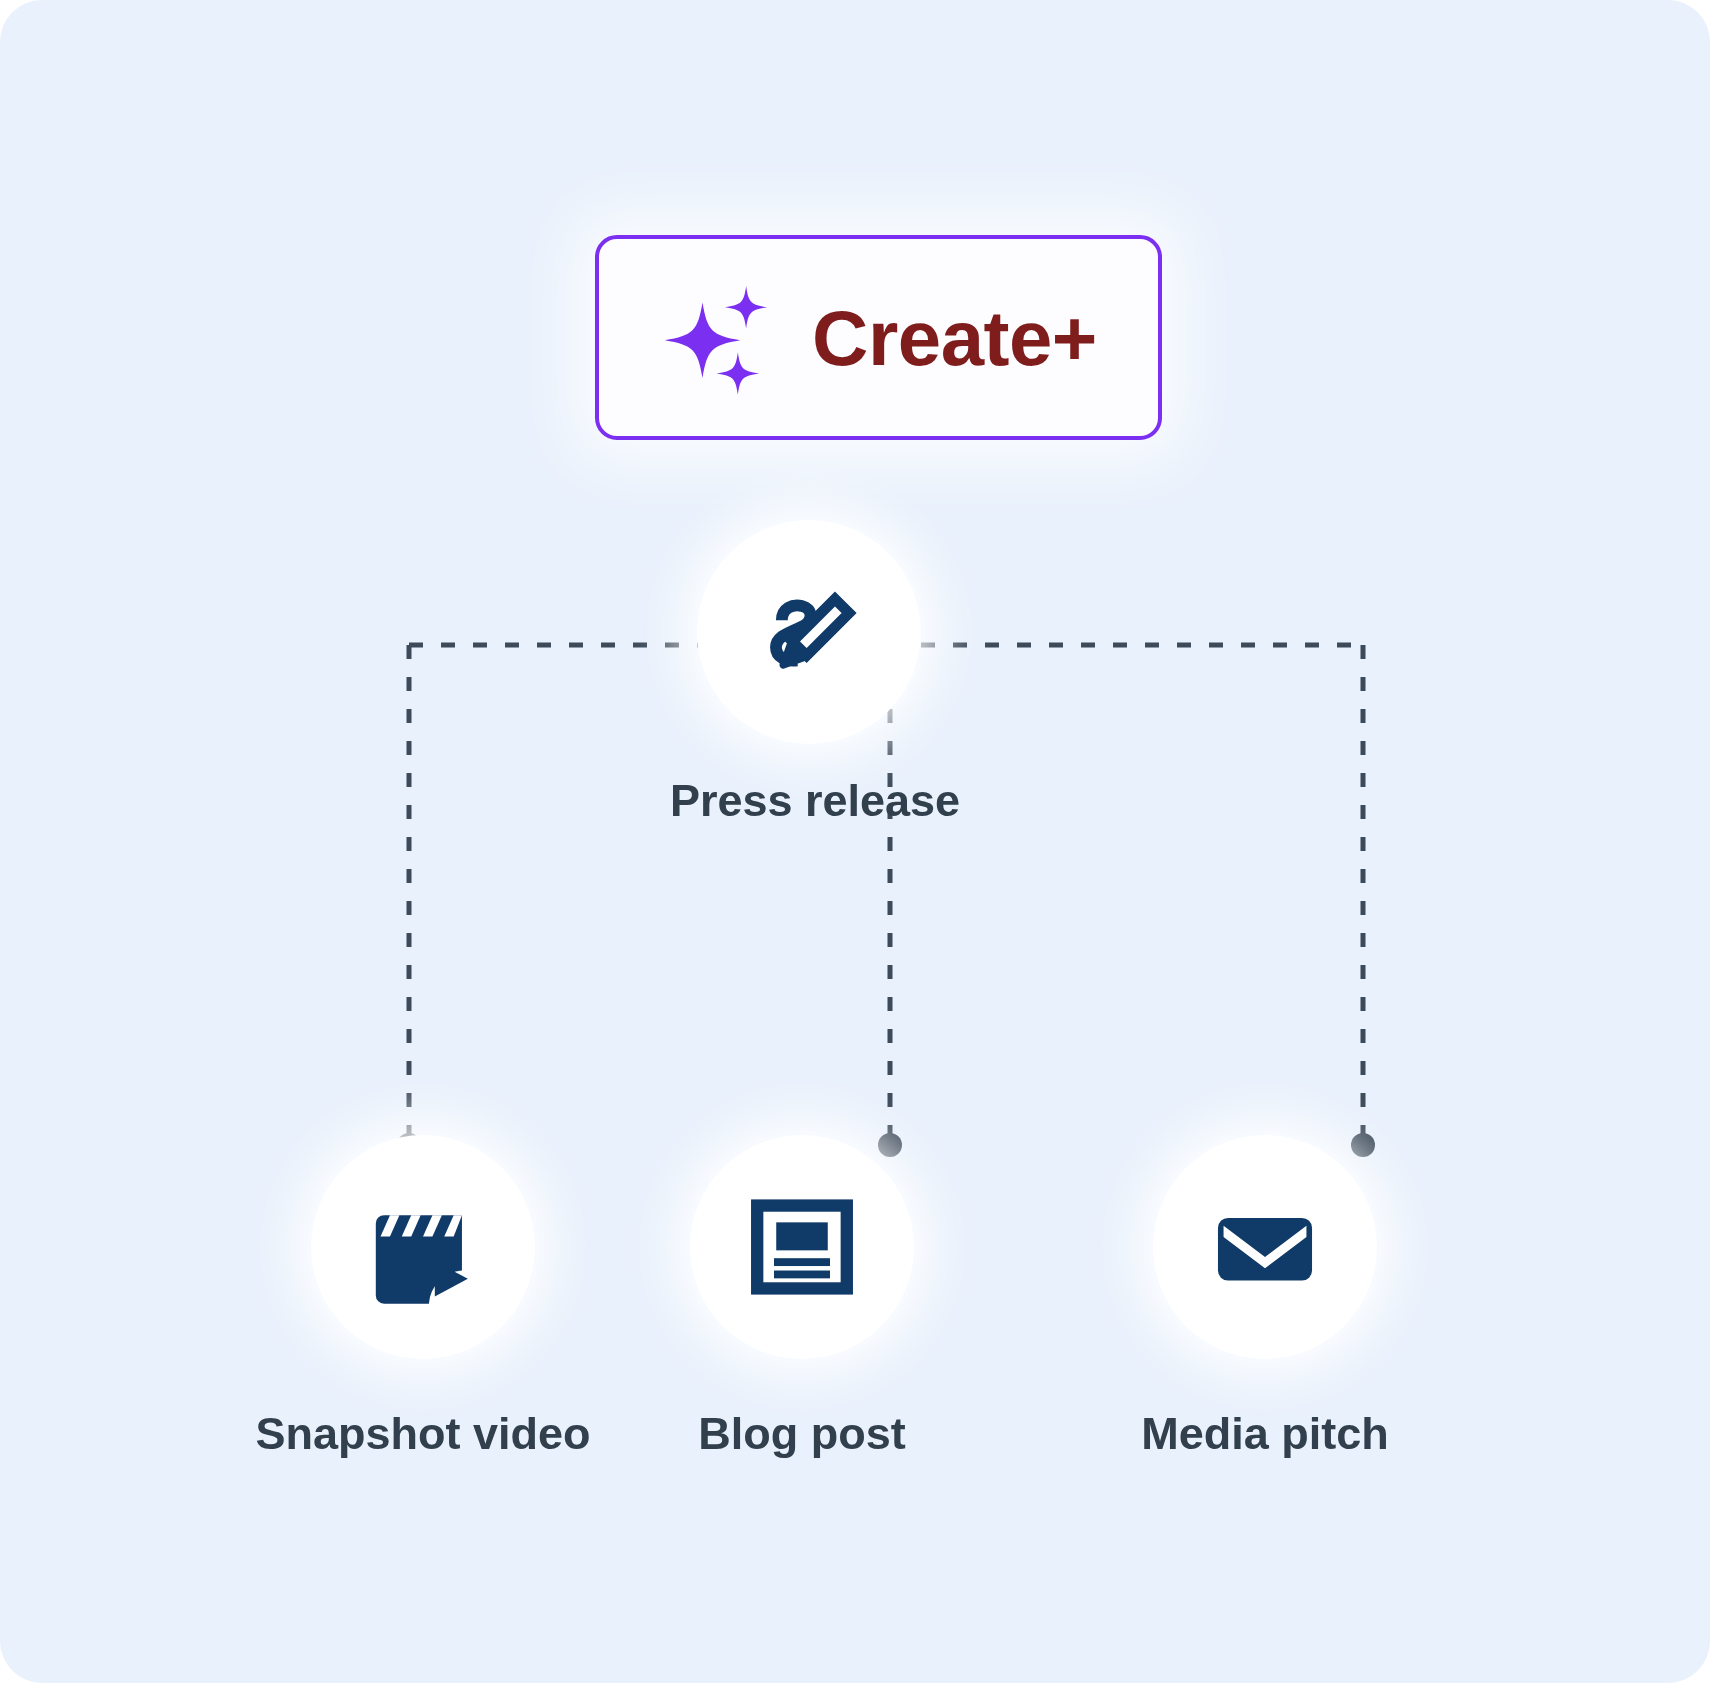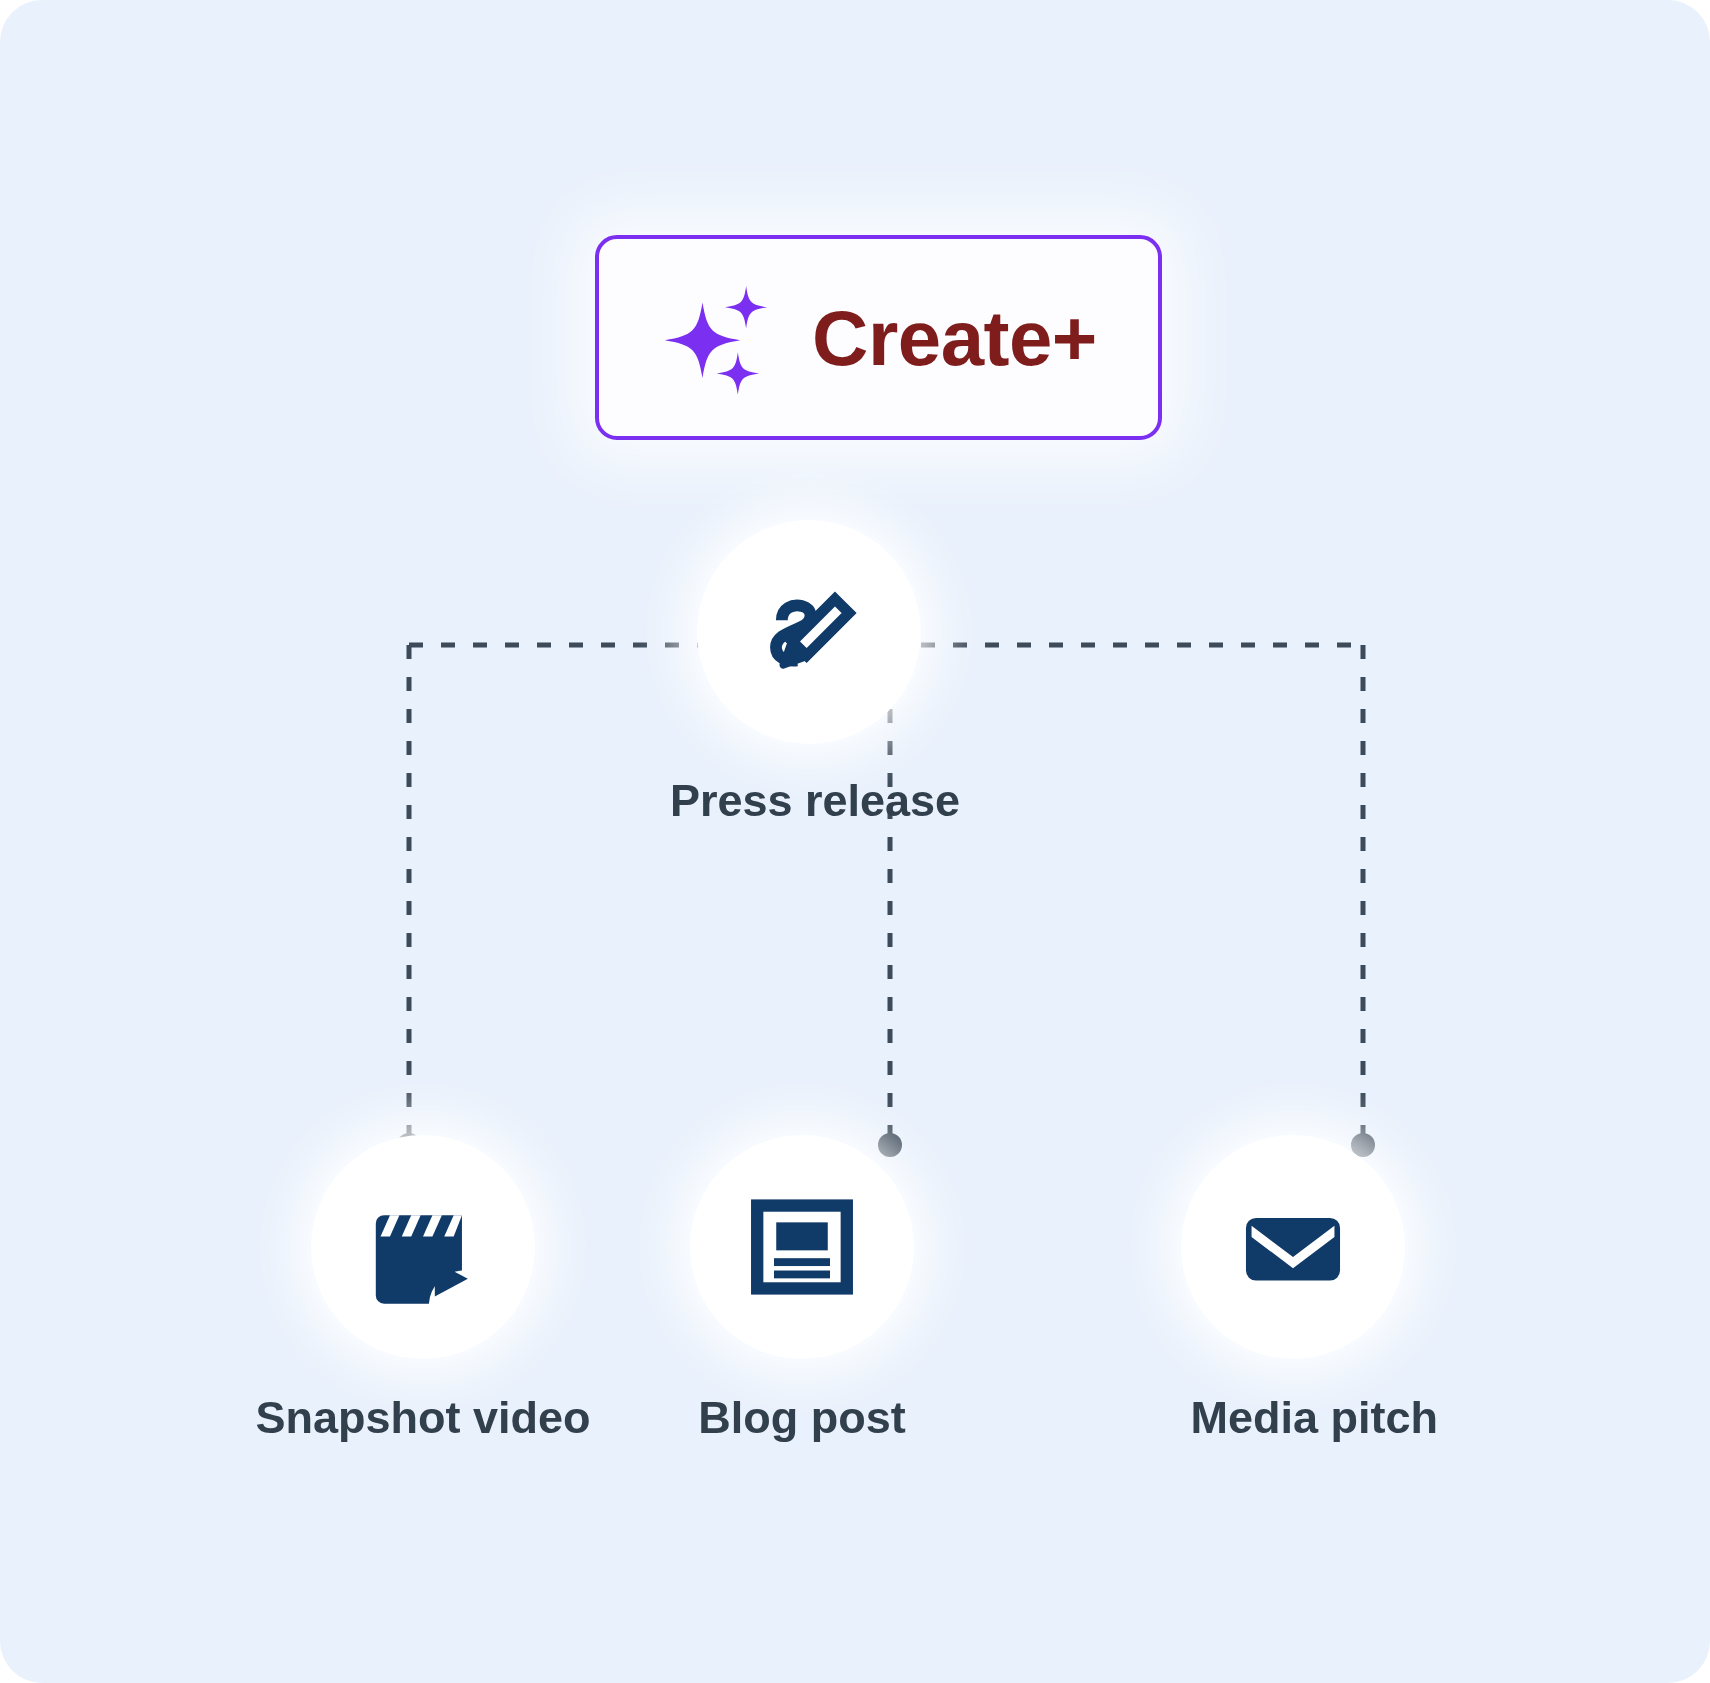--- a/index.html
+++ b/index.html
@@ -68,36 +68,36 @@
     border-radius: 50%;
     background: #ffffff;
     display: flex;
     align-items: center;
     justify-content: center;
     box-shadow: 0 0 46px 22px rgba(255,255,255,0.8);
     position: relative;
     z-index: 3;
   }
   .node-label {
-    margin-top: 36px;
+    margin-top: 52px;
     font-size: 45px;
     font-weight: bold;
     color: #32404e;
     white-space: nowrap;
     line-height: 1;
     position: relative;
     z-index: 3;
   }
 
   #node-press   { left: 669px; top: 520px; width: 280px; align-items: center; }
   #node-press .node-label { margin-top: 34px; margin-left: 12px; }
 
   #node-video   { left: 258px;  top: 1135px; width: 330px; }
   #node-blog    { left: 686px;  top: 1135px; width: 232px; }
-  #node-mail    { left: 1148px; top: 1135px; width: 290px; align-items: flex-end; }
+  #node-mail    { left: 1120px; top: 1135px; width: 290px; }
 
   #node-video .node-circle,
   #node-blog  .node-circle,
   #node-mail  .node-circle { margin: 0 auto; }
 
   
   .connectors {
     position: absolute;
     left: 0;
     top: 0;

